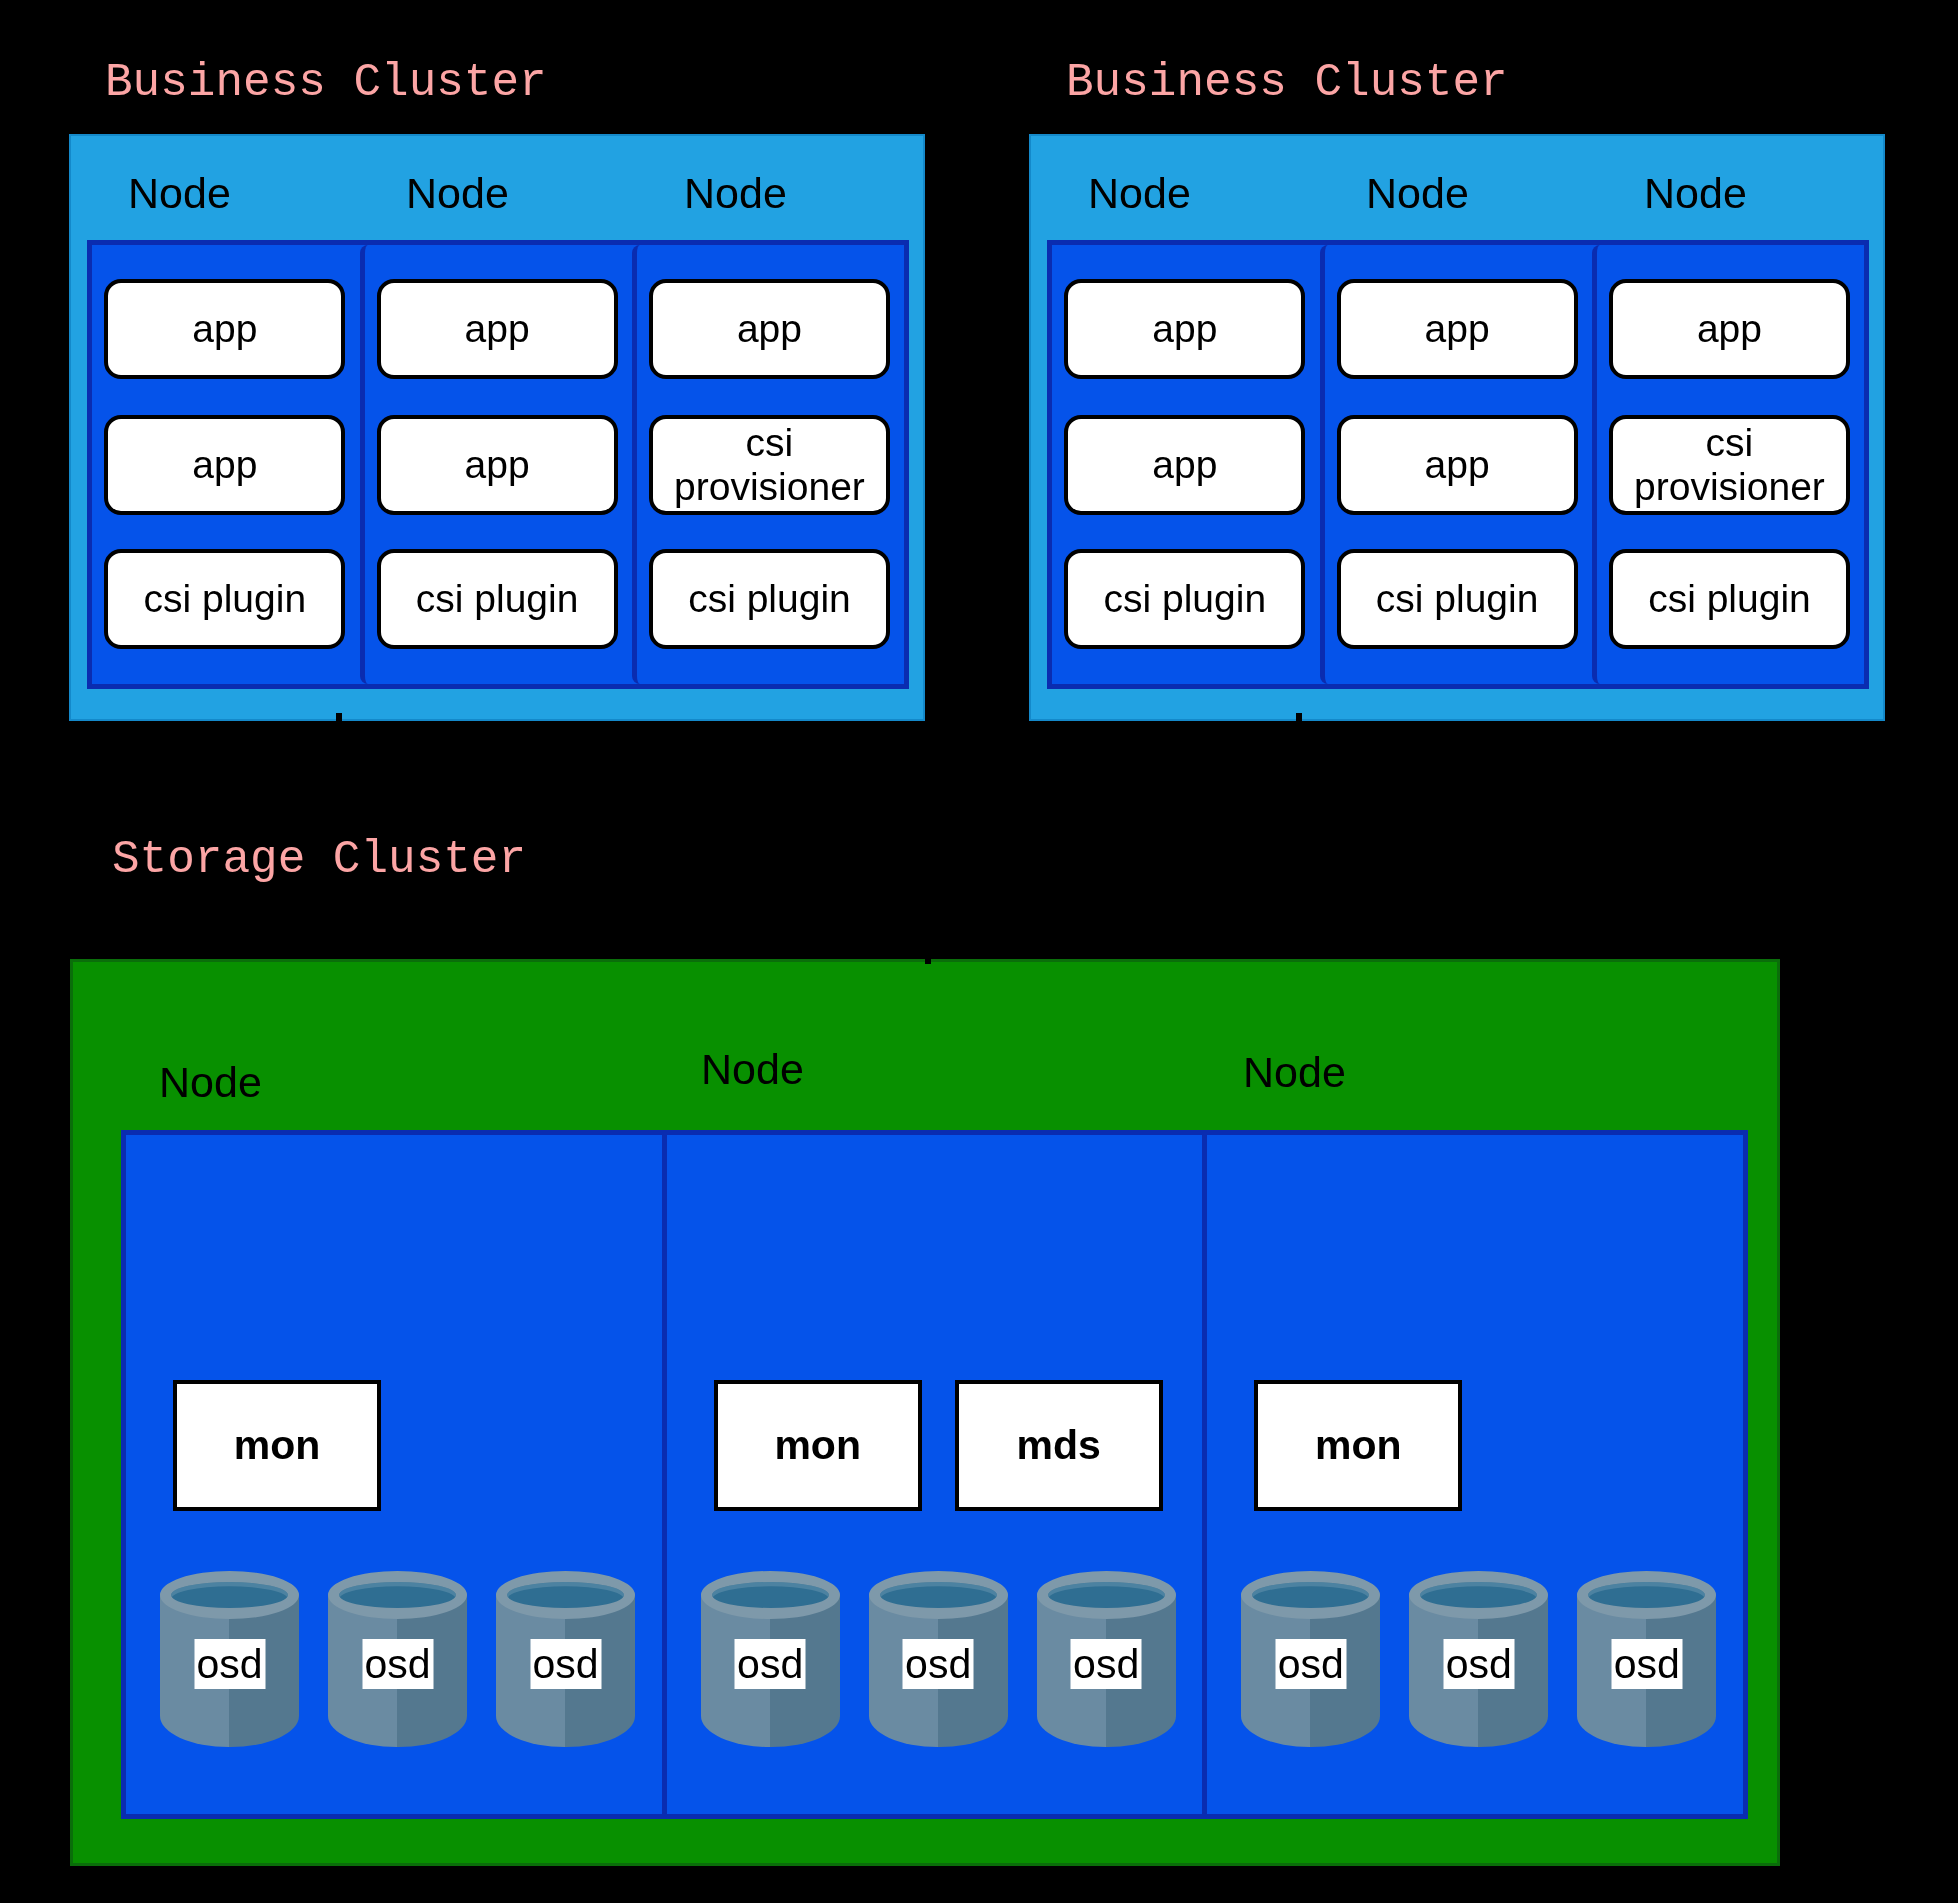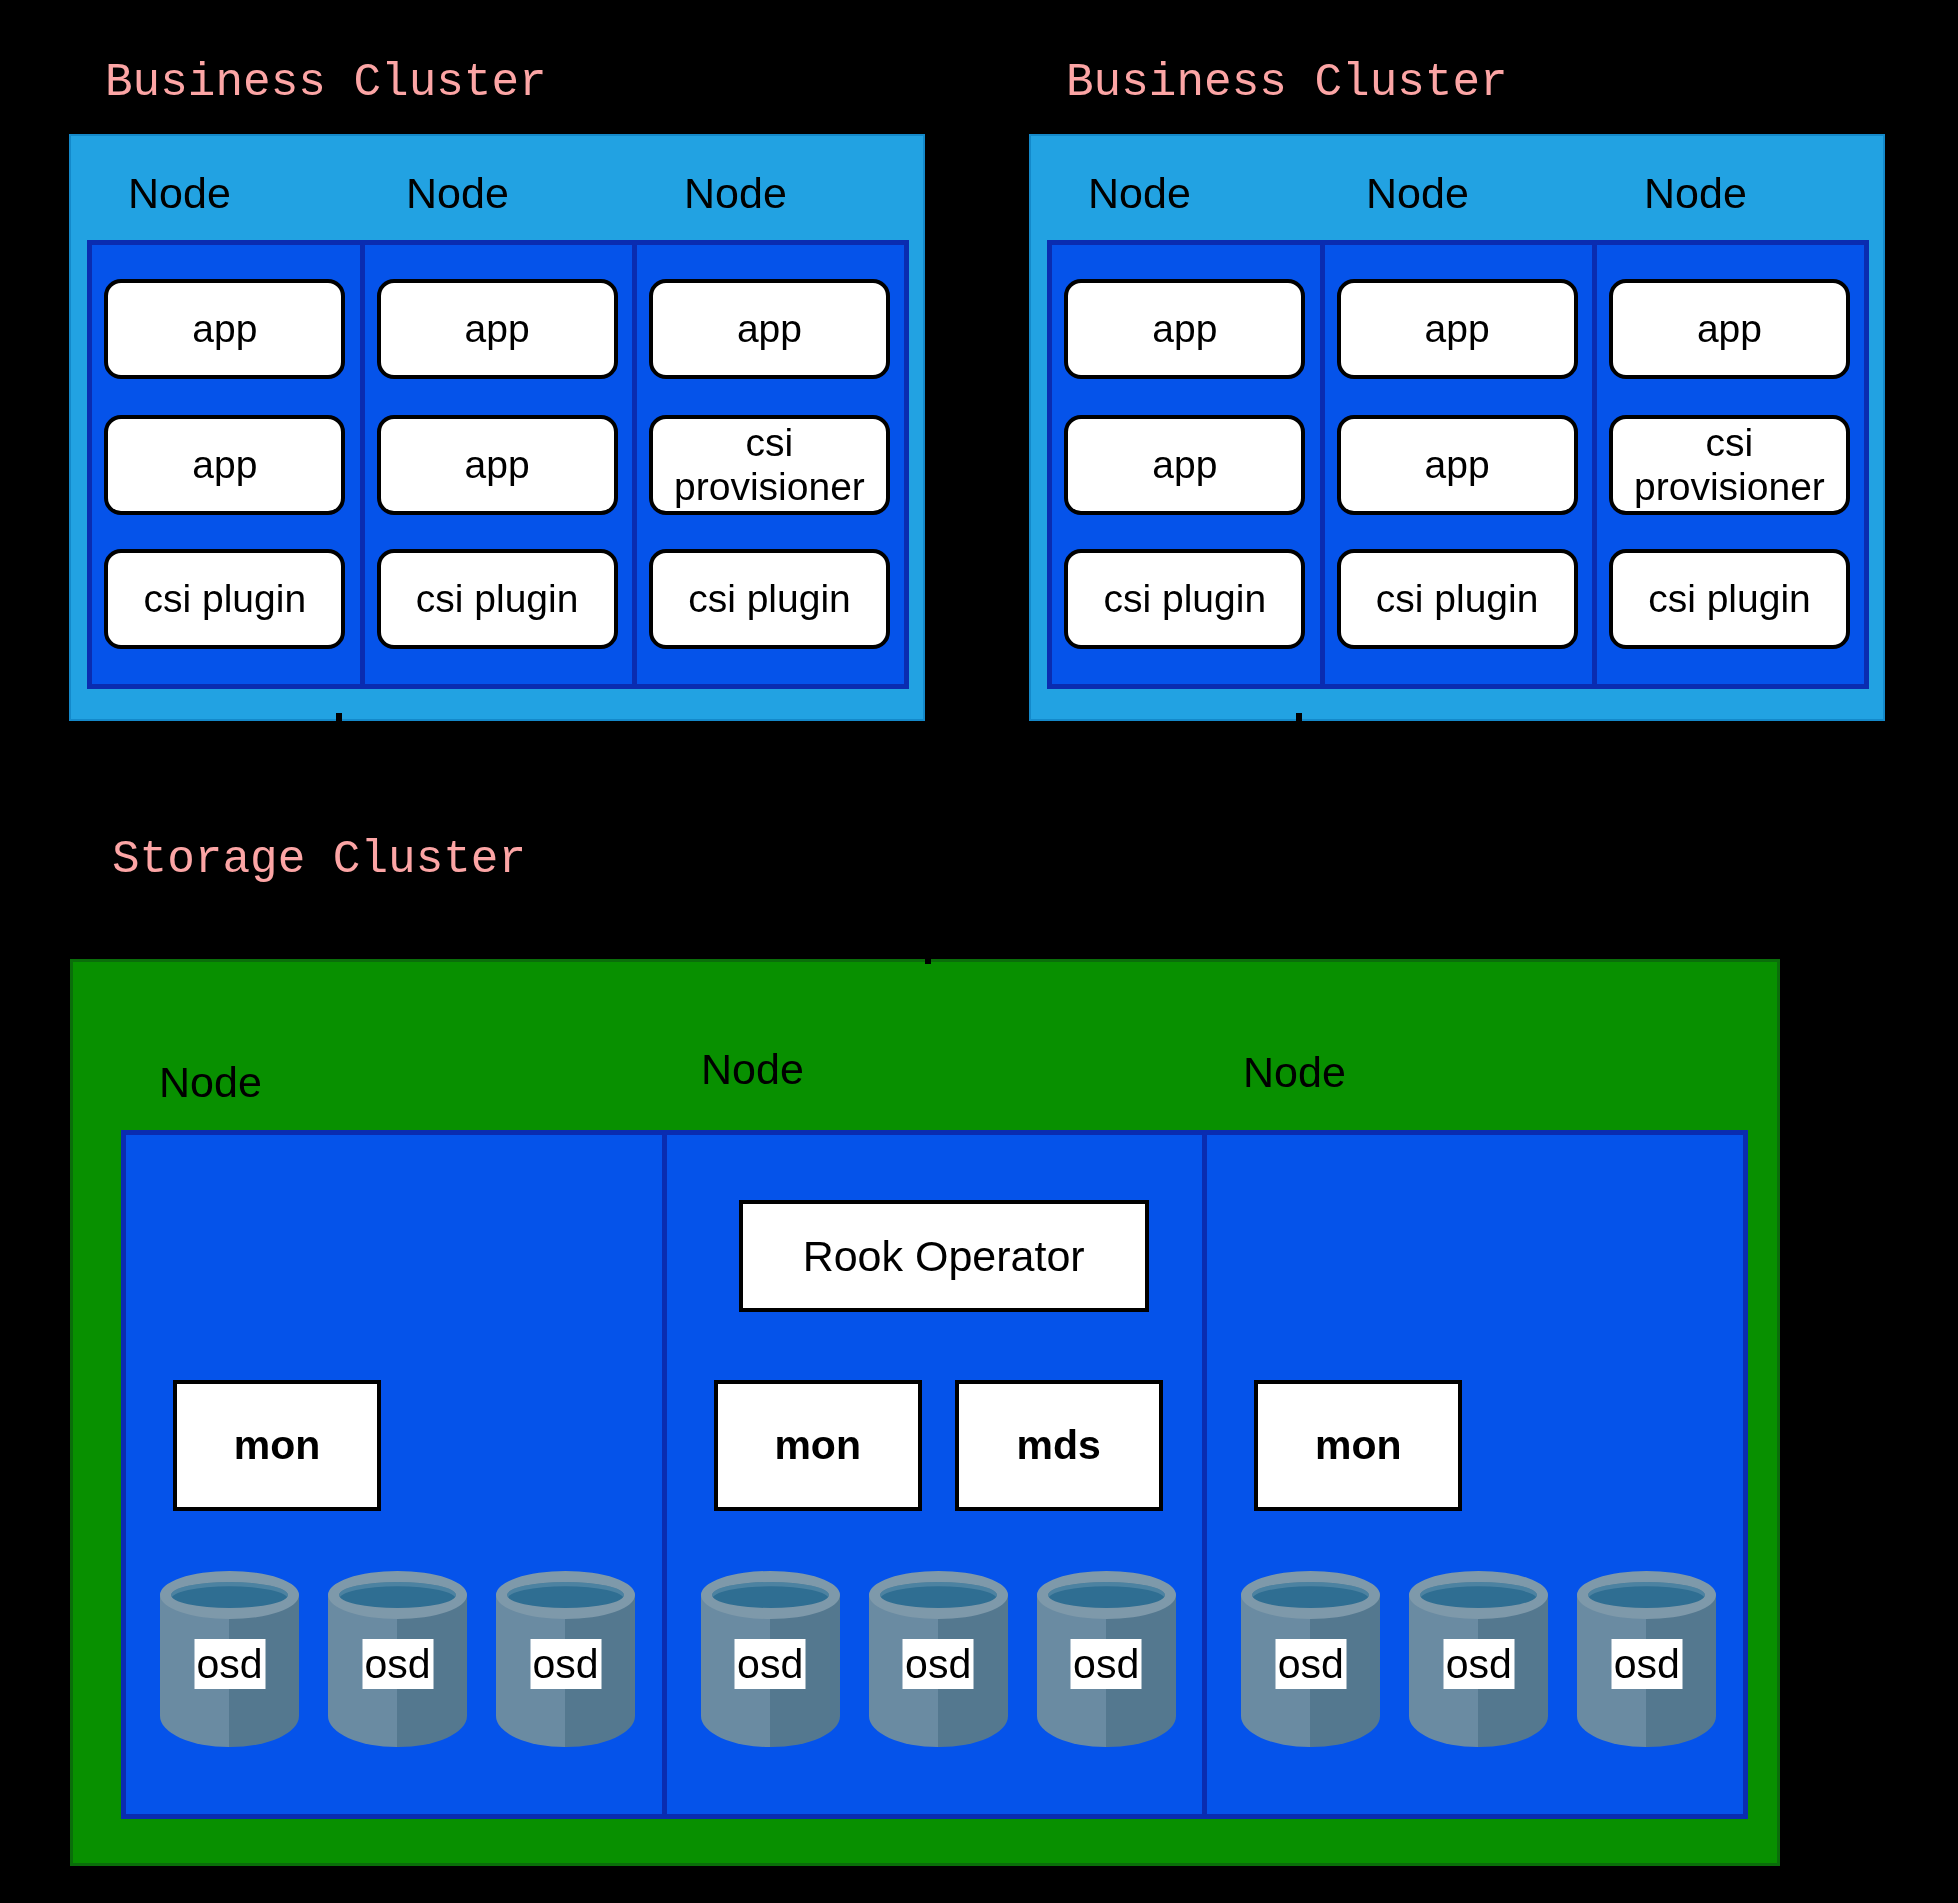--- a/index.html
+++ b/index.html
@@ -8,21 +8,21 @@
 
   
   .cluster-title{position:absolute;font-size:46px;line-height:1;color:#fca5a5;white-space:nowrap;font-family:Liberation Mono, monospace;}
 
   
   .bcluster{position:absolute;top:134px;width:856px;height:587px;background:#22A2E2;
             border:2.6px solid #1489CA;box-sizing:border-box;}
   .bc-node-label{position:absolute;top:36px;font-size:43px;line-height:1;color:#000;}
   .bc-inner{position:absolute;left:16.3px;top:104px;width:822px;height:449px;background:#0553EA;
             border:5.1px solid #0A2CB0;box-sizing:border-box;display:flex;}
-  .bc-col{flex:1;position:relative;}
+  .bc-col{flex:1;position:relative;border-radius:8px;}
   .bc-col + .bc-col{border-left:5.1px solid #0A2CB0;}
   .pod{position:absolute;left:12px;width:241px;height:100px;background:#fff;border:4.3px solid #000;
        border-radius:17px;box-sizing:border-box;display:flex;align-items:center;justify-content:center;
        font-size:39px;line-height:1.12;text-align:center;padding:0 3.4px;}
   .pod.r1{top:34px}.pod.r2{top:170px}.pod.r3{top:304px}
 
   
   .scluster{position:absolute;left:70px;top:959px;width:1710px;height:907px;background:#089000;
             border:3.4px solid #0A6E0A;box-sizing:border-box;}
   .s-node-label{position:absolute;font-size:43px;line-height:1;color:#000;}
@@ -131,21 +131,20 @@
           <div class="osd-tag">osd</div>
         </div>
         <div class="cyl c3">
           <div class="cyl-body"></div>
           <div class="cyl-top"></div>
           <div class="osd-tag">osd</div>
         </div>
       </div>
 
       <div class="s-col">
-        <div class="rook">Rook Operator</div>
         <div class="svc p1">mon</div>
         <div class="svc p2">mds</div>
         <div class="cyl c1">
           <div class="cyl-body"></div>
           <div class="cyl-top"></div>
           <div class="osd-tag">osd</div>
         </div>
         <div class="cyl c2">
           <div class="cyl-body"></div>
           <div class="cyl-top"></div>

